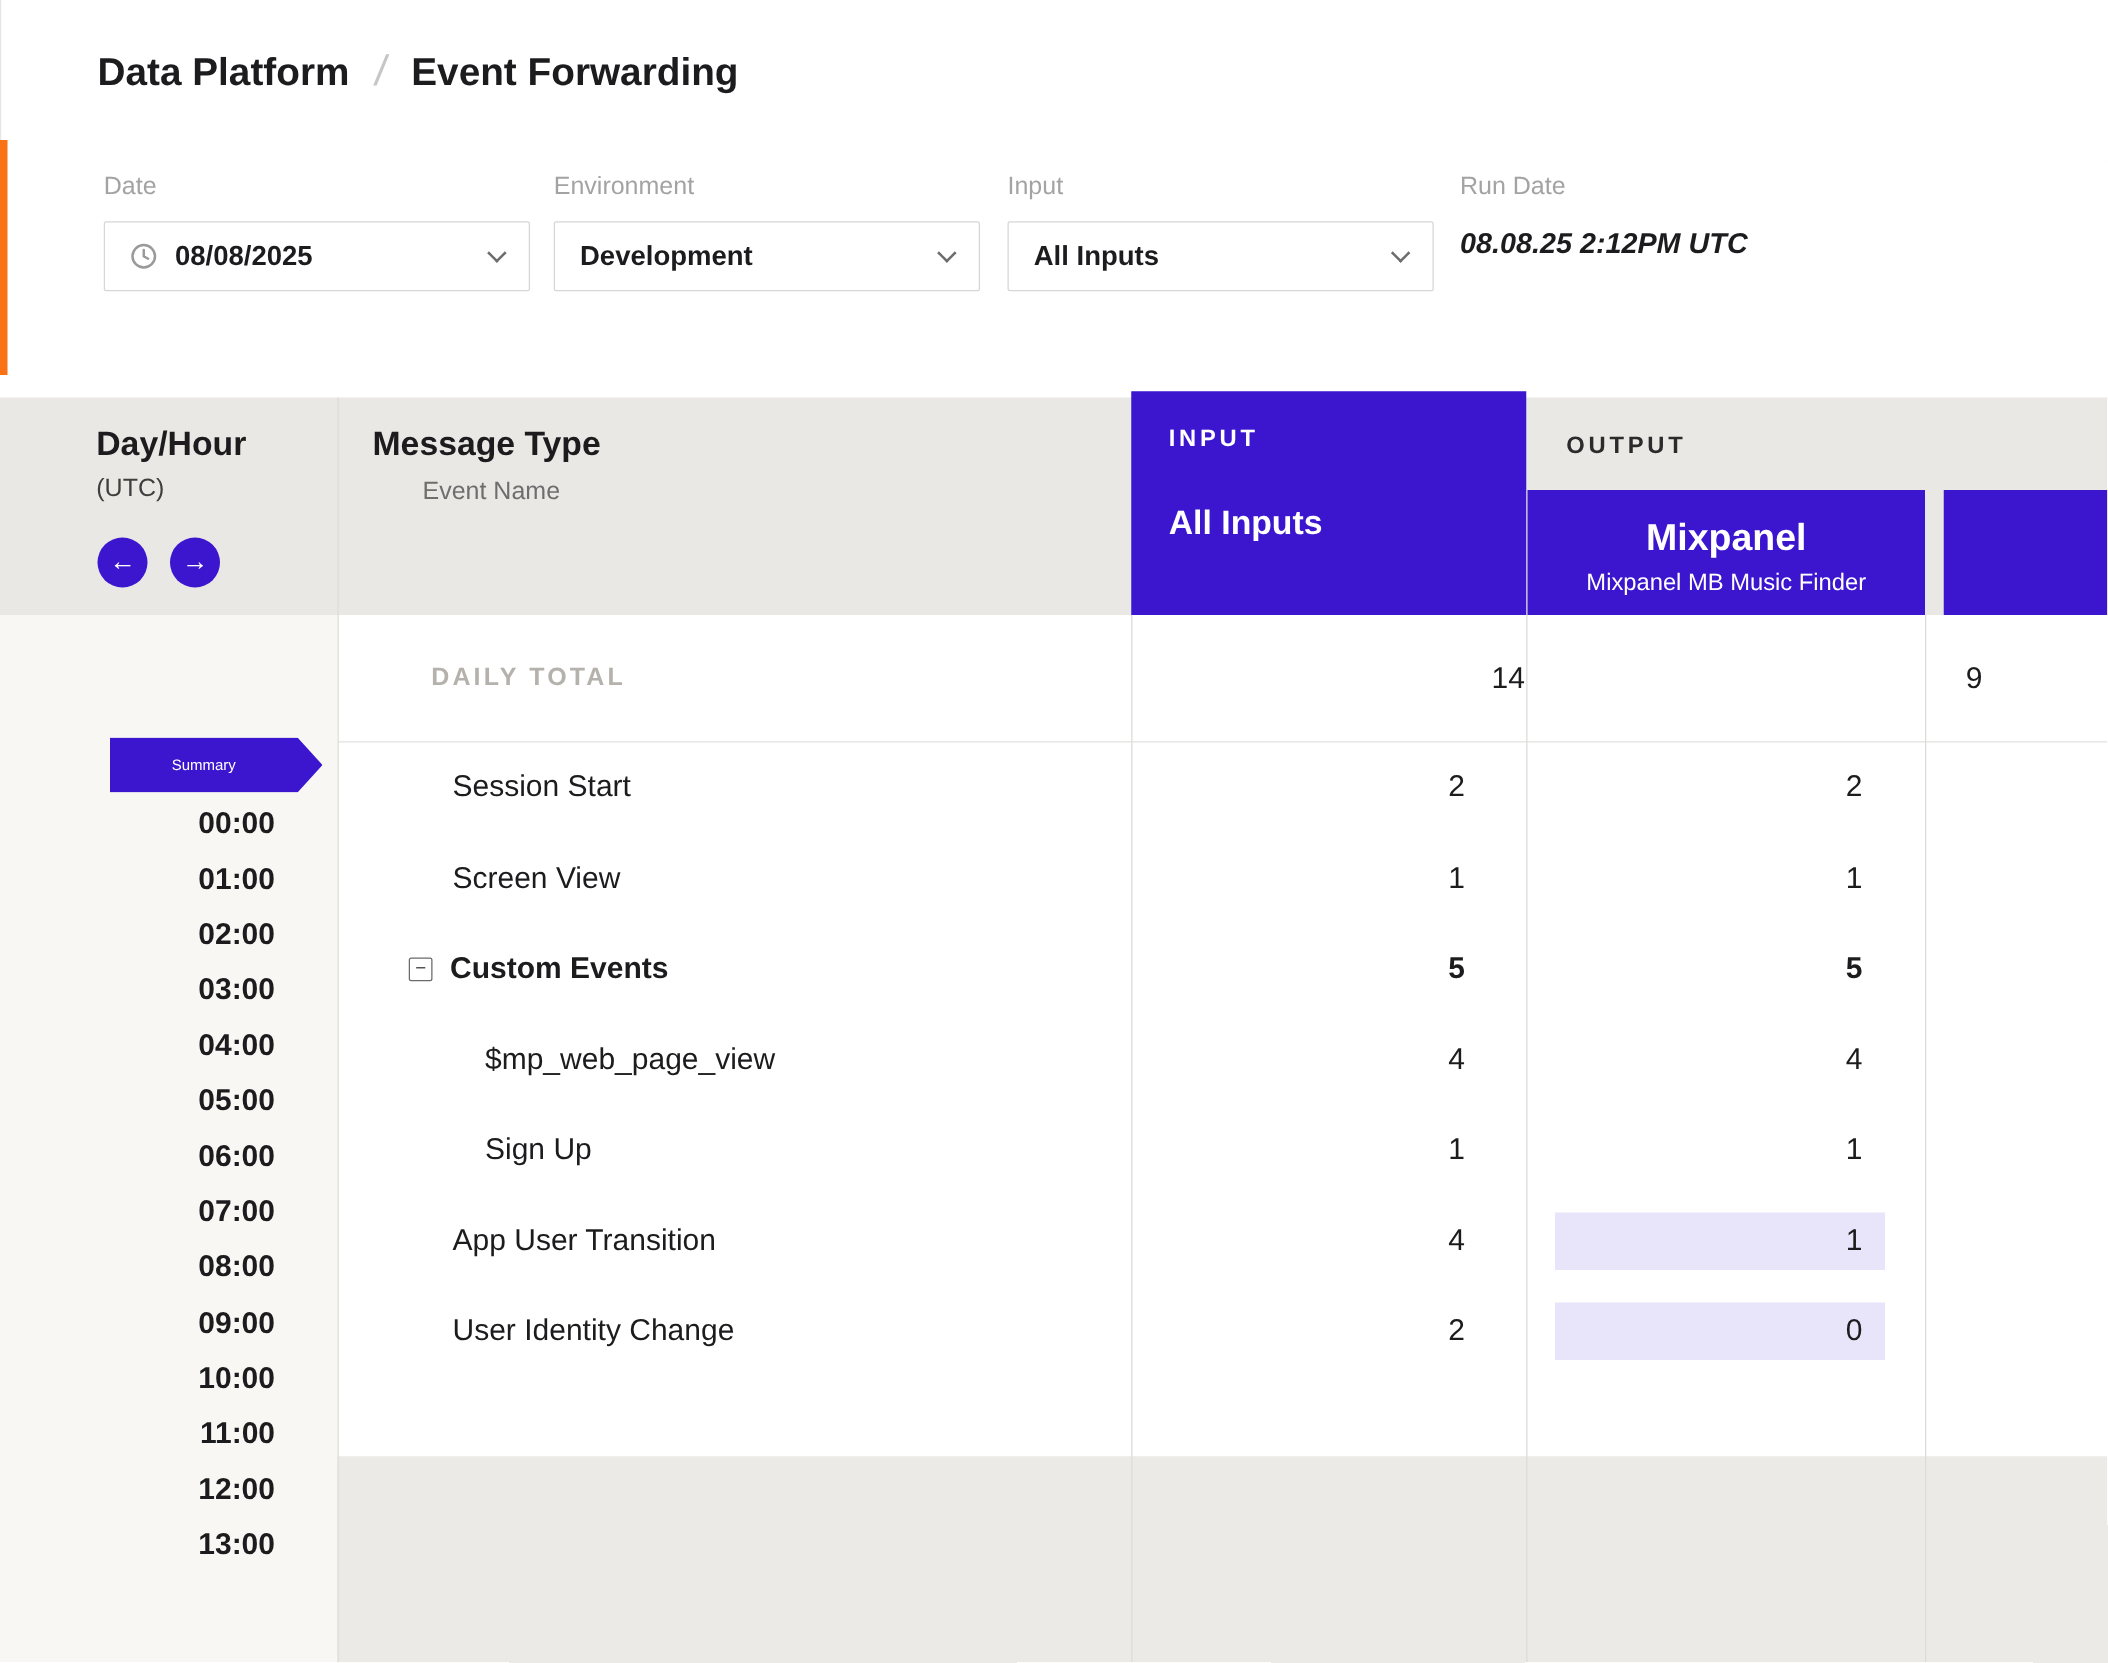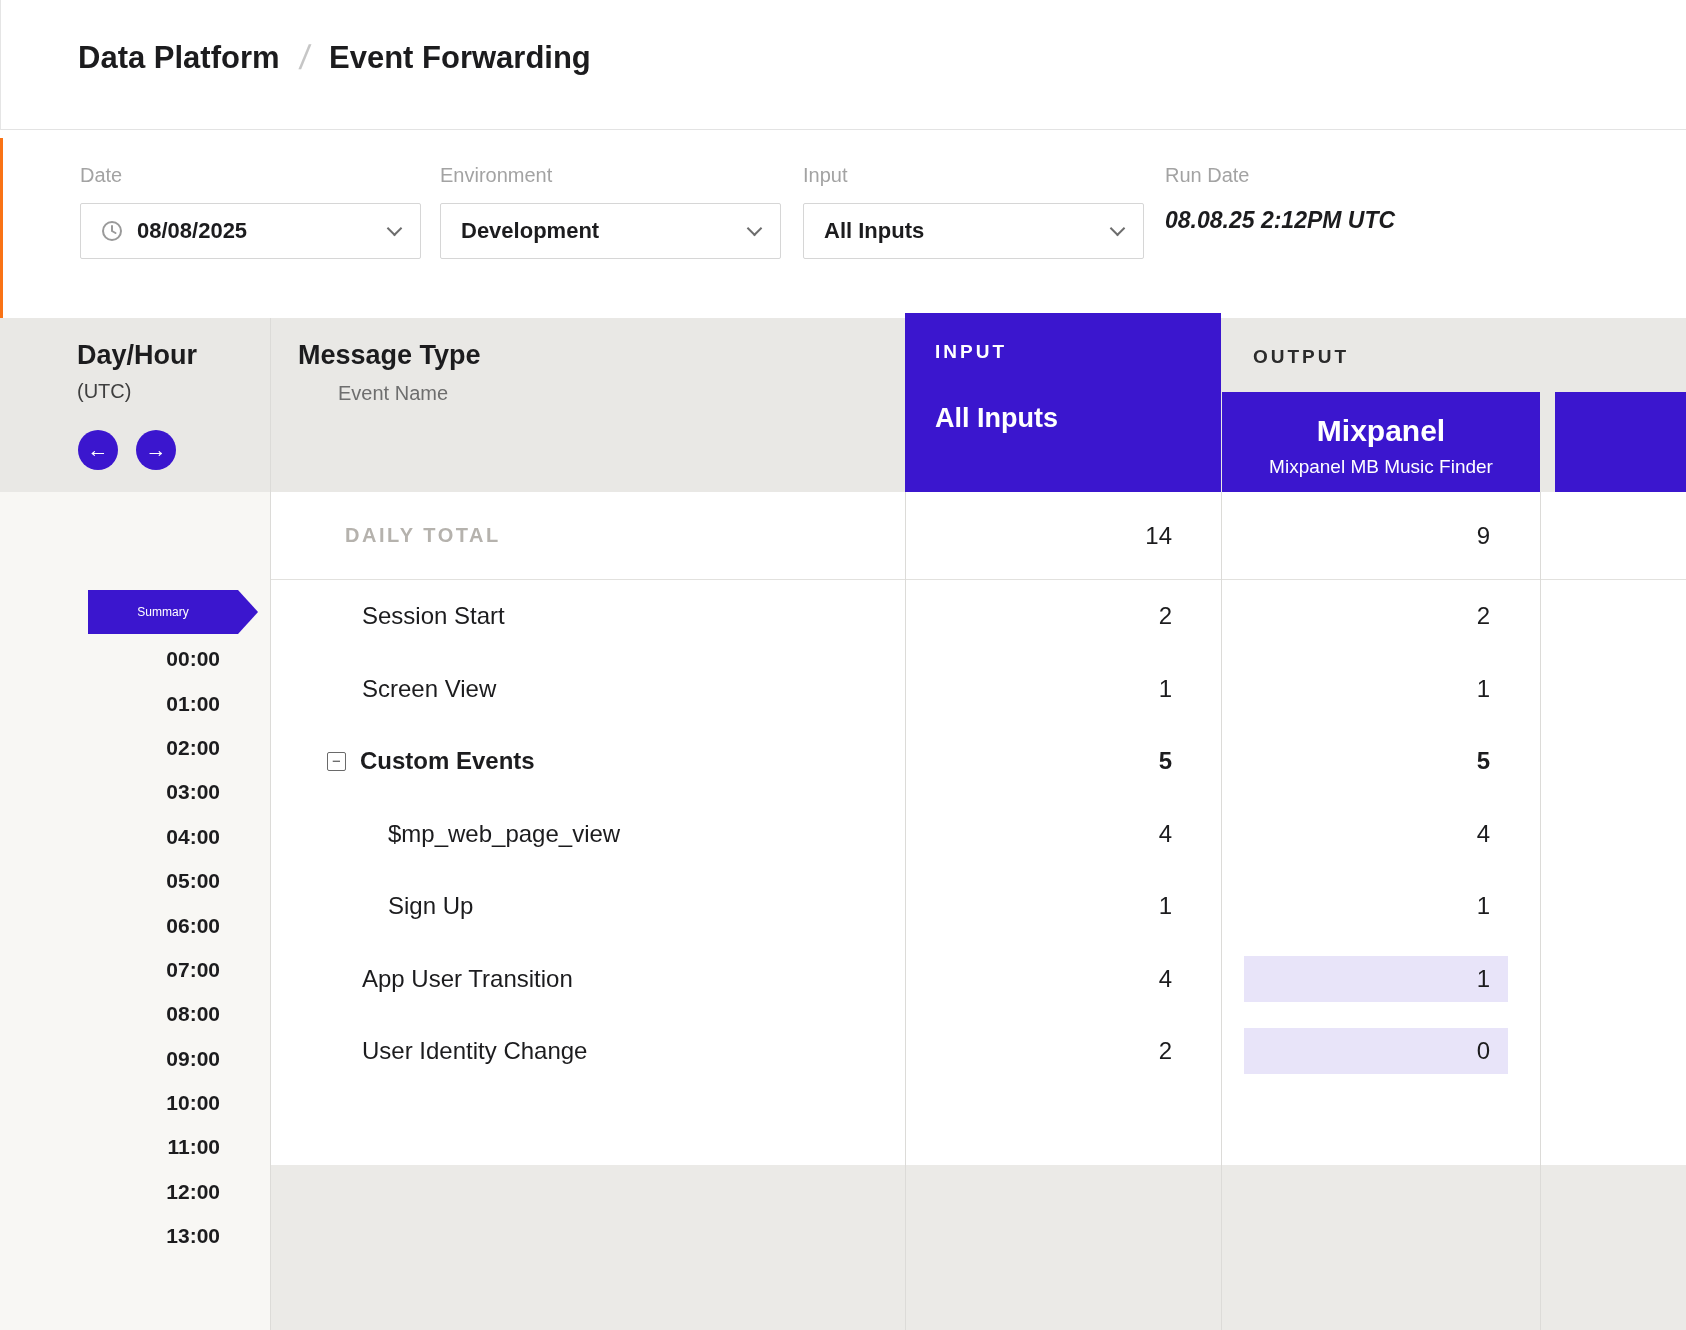--- a/index.html
+++ b/index.html
@@ -15,21 +15,21 @@
   html,body{background:#fff;}
   body{font-family:"Liberation Sans","DejaVu Sans",sans-serif;color:var(--ink);}
   .page{position:relative;width:1686px;height:1330px;overflow:hidden;background:#fff;}
 
   
   .topbar{position:absolute;left:0;top:0;width:1686px;height:130px;background:#fff;border-bottom:1px solid #e3e3e3;border-left:1px solid #e5e5e5;}
   .breadcrumb{position:absolute;left:77px;top:38px;font-size:31px;font-weight:600;display:flex;align-items:center;}
   .breadcrumb .sep{color:#c6c6c6;font-weight:300;font-size:34px;margin:0 20px;transform:skewX(-8deg);}
 
   
-  .filters{position:absolute;left:0;top:138px;width:1686px;height:188px;background:#fff;border-left:3px solid #f97316;}
+  .filters{position:absolute;left:0;top:112px;width:1686px;height:188px;background:#fff;border-left:6px solid #f97316;}
   .fgroup{position:absolute;top:26px;}
   .fgroup .flabel{font-size:20px;color:#a3a3a3;margin-bottom:16px;}
   .control{width:341px;height:56px;border:1px solid #d6d6d6;border-radius:2px;background:#fff;display:flex;align-items:center;padding:0 20px;cursor:pointer;}
   .control .ctext{font-size:22px;font-weight:700;flex:1;}
   .chev{width:11px;height:11px;border-right:2.5px solid #6d6d6d;border-bottom:2.5px solid #6d6d6d;transform:rotate(45deg);margin-top:-6px;flex:0 0 auto;}
   .clock{margin-right:14px;display:flex;align-items:center;}
   .rundate{font-size:23px;font-weight:700;margin-top:20px;font-style:italic;}
 
   
   .band{position:absolute;left:0;top:318px;width:1686px;height:174px;background:var(--header-band);}
@@ -46,27 +46,27 @@
   .mixpanel-block{position:absolute;left:1222px;top:74px;width:318px;height:100px;background:var(--accent);color:#fff;text-align:center;padding-top:22px;}
   .mixpanel-block .oname{font-size:30px;font-weight:700;}
   .mixpanel-block .osub{font-size:19px;margin-top:8px;}
   .partial-block{position:absolute;left:1555px;top:74px;width:131px;height:100px;background:var(--accent);}
 
   
   .sidebar{position:absolute;left:0;top:492px;width:270px;height:838px;background:var(--sidebar-bg);}
   .summary-badge{position:absolute;left:88px;top:98px;width:170px;height:44px;background:var(--accent);color:#fff;font-size:12px;font-weight:400;display:flex;align-items:center;justify-content:center;padding-right:20px;cursor:pointer;
     clip-path:polygon(0 0, calc(100% - 20px) 0, 100% 50%, calc(100% - 20px) 100%, 0 100%);}
   .hours{position:absolute;left:0;top:145px;width:220px;display:flex;flex-direction:column;}
-  .hour{height:44.4px;display:flex;align-items:center;justify-content:flex-end;font-size:21px;font-weight:700;cursor:pointer;}
+  .hour{height:44.4px;display:flex;align-items:center;justify-content:flex-end;font-size:24px;font-weight:700;cursor:pointer;}
 
   
   .rows-area{position:absolute;left:270px;top:492px;width:1416px;height:838px;background:#fff;}
   .bottom-gray{position:absolute;left:0;top:673px;width:1416px;height:165px;background:var(--bottom-bg);}
   .trow{display:flex;align-items:center;}
-  .total-row{height:88px;border-bottom:1px solid #e2e1de;}
+  .total-row{height:102px;border-bottom:1px solid #e2e1de;gap:48px;}
   .total-label{width:635px;padding-left:75px;font-size:20px;font-weight:700;letter-spacing:2.5px;color:#b5b2ad;}
   .event-row{height:72.5px;}
   .cell{display:flex;align-items:center;}
   .cell.name{width:635px;padding-left:92px;font-size:24px;}
   .trow.parent .cell.name{padding-left:57px;font-weight:700;}
   .trow.parent .val{font-weight:700;}
   .trow.indent .cell.name{padding-left:118px;}
   .cell.input{width:316px;justify-content:flex-end;padding-right:31px;}
   .cell.output{width:319px;justify-content:flex-end;padding-right:32px;}
   .val{font-size:24px;padding-right:18px;}

